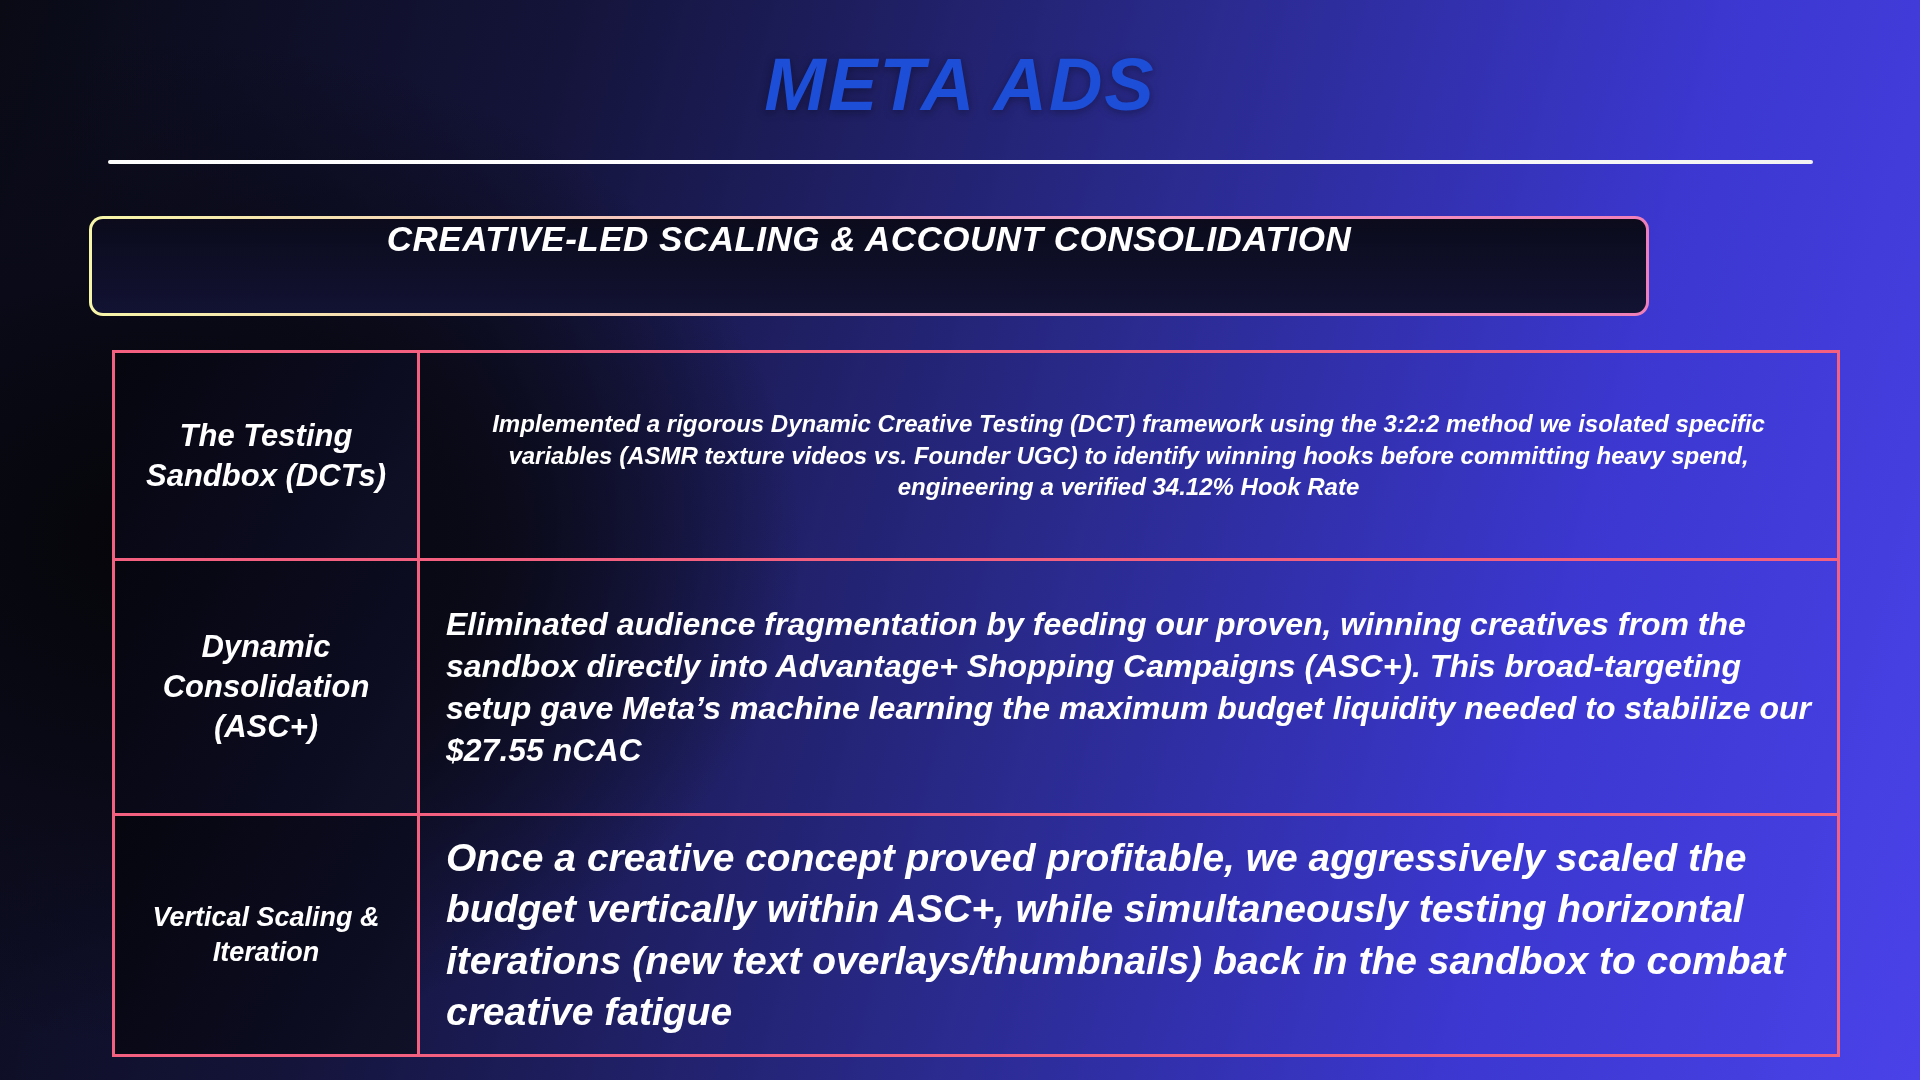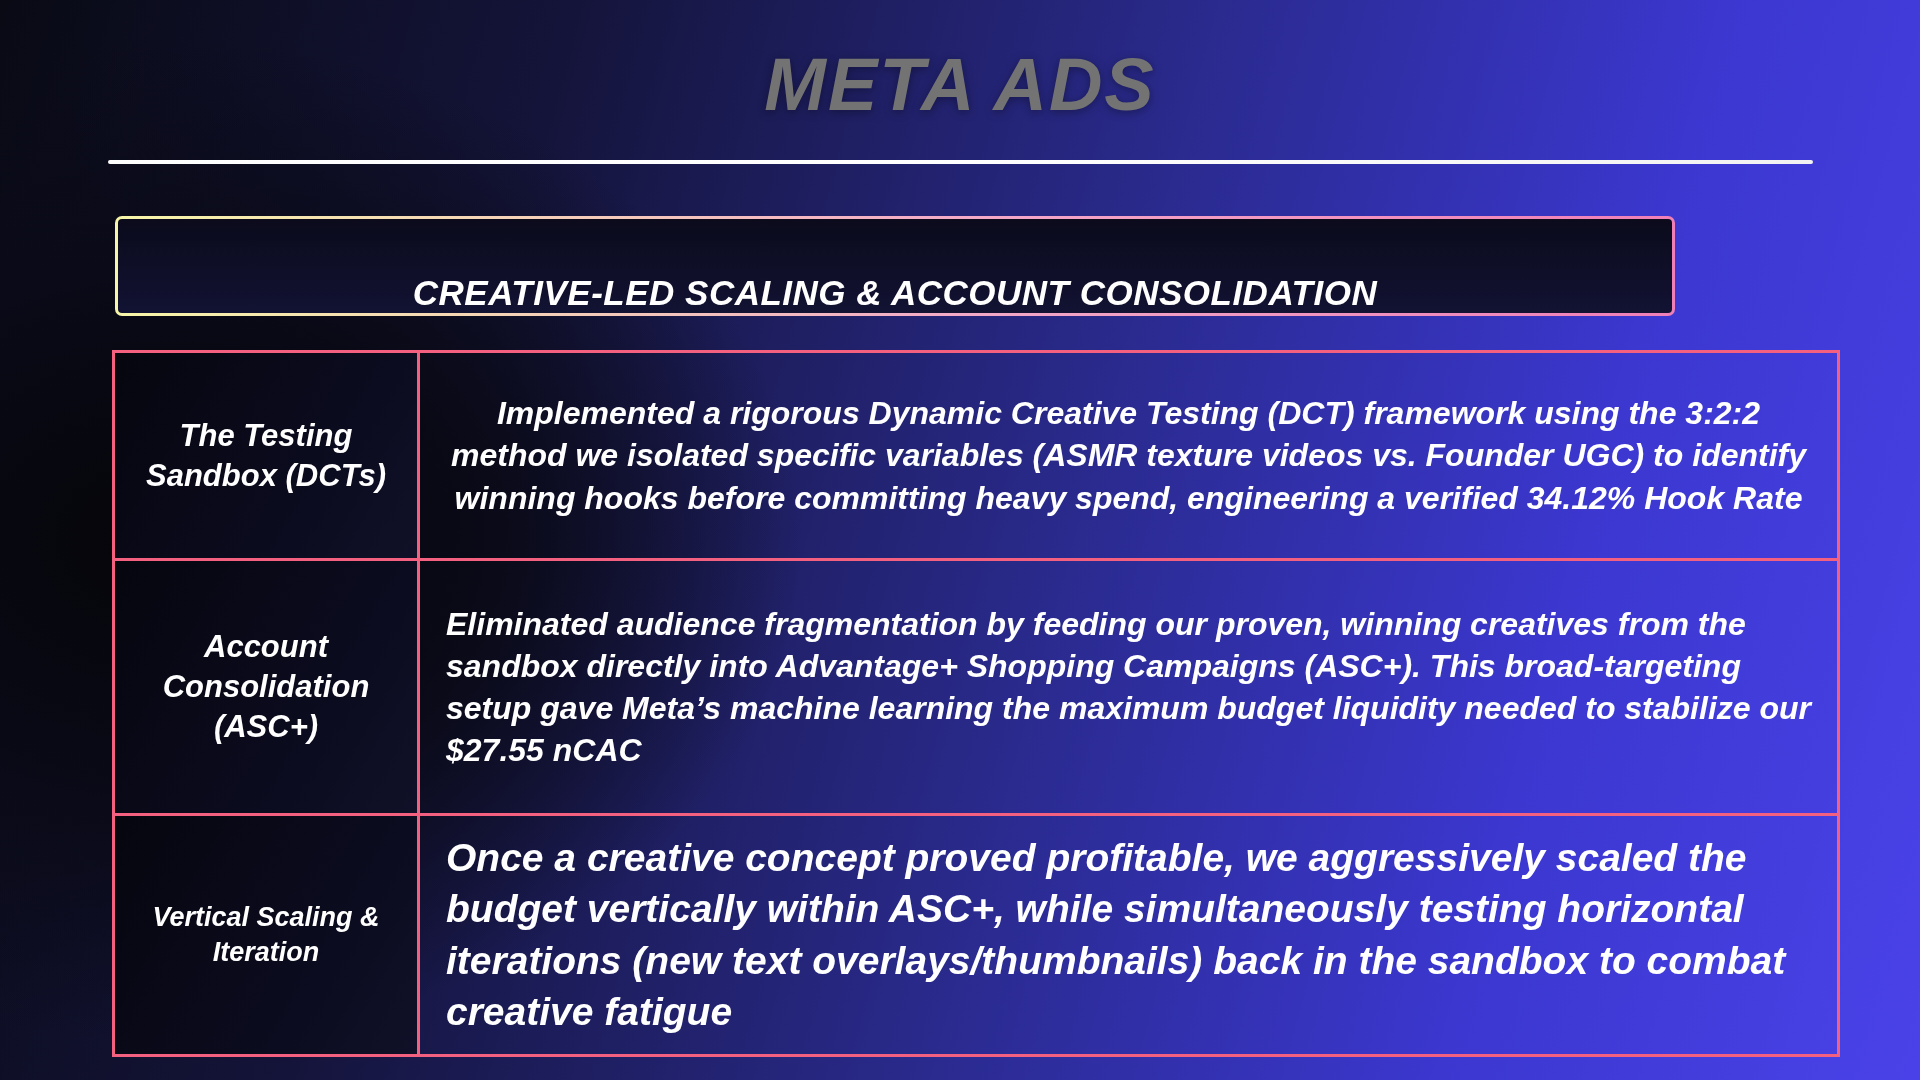--- a/index.html
+++ b/index.html
@@ -15,47 +15,47 @@
     position:relative;
   }
   .slide {
     position:absolute; inset:0;
     padding:0;
   }
 
   
   .title {
     text-align:center;
-    color:#737373;
+    color:#1d4ed8;
     font-size:74px;
     font-weight:bold;
     font-style:italic;
     letter-spacing:2px;
     padding-top:42px;
     text-shadow:0 2px 10px rgba(0,0,0,0.35);
   }
   .title-rule {
     height:4px;
     margin:33px auto 0 auto;
     width:1705px;
     background:linear-gradient(90deg,#fdfdfd 0%, #ffffff 50%, #f2f2f2 100%);
     border-radius:2px;
   }
 
   
   .subtitle-wrap {
-    margin:52px 0 0 115px;
+    margin:52px 0 0 89px;
     width:1560px;
     height:100px;
     border:3px solid transparent;
-    border-radius:7px;
+    border-radius:14px;
     background:
       linear-gradient(#0b0b1c,#121233) padding-box,
       linear-gradient(90deg,#f7f6a8 0%, #f3a9c8 55%, #ef7fb8 100%) border-box;
-    display:flex; align-items:flex-end; justify-content:center;
+    display:flex; align-items:flex-start; justify-content:center;
   }
   .subtitle {
     color:#ffffff;
     font-size:35px;
     font-weight:bold;
     font-style:italic;
     letter-spacing:0.5px;
     text-align:center;
   }
 
@@ -98,21 +98,21 @@
     color:#ffffff;
     font-weight:bold;
     font-style:italic;
     line-height:1.32;
   }
 
   
   .r0 { min-height:208px; }
   .r0 .cell-label span { font-size:31px; }
   .r0 .cell-body { justify-content:center; }
-  .r0 .cell-body span { font-size:32px; text-align:center; }
+  .r0 .cell-body span { font-size:24px; text-align:center; }
 
   .r1 { min-height:255px; }
   .r1 .cell-label span { font-size:31px; }
   .r1 .cell-body span { font-size:32px; text-align:left; }
 
   .r2 { min-height:190px; }
   .r2 .cell-label span { font-size:27px; }
   .r2 .cell-body span { font-size:39px; text-align:left; }
 </style>
 </head>
@@ -133,21 +133,21 @@
       <div class="cell-label">
         <span>The Testing Sandbox (DCTs)</span>
       </div>
       <div class="cell-body">
         <span>Implemented a rigorous Dynamic Creative Testing (DCT) framework using the 3:2:2 method we isolated specific variables (ASMR texture videos vs. Founder UGC) to identify winning hooks before committing heavy spend, engineering a verified 34.12% Hook Rate</span>
       </div>
     </div>
 
     <div class="row r1">
       <div class="cell-label">
-        <span>Account Consolidation (ASC+)</span>
+        <span>Dynamic Consolidation (ASC+)</span>
       </div>
       <div class="cell-body">
         <span>Eliminated audience fragmentation by feeding our proven, winning creatives from the sandbox directly into Advantage+ Shopping Campaigns (ASC+). This broad-targeting setup gave Meta’s machine learning the maximum budget liquidity needed to stabilize our $27.55 nCAC</span>
       </div>
     </div>
 
     <div class="row r2">
       <div class="cell-label">
         <span>Vertical Scaling &amp; Iteration</span>
       </div>

